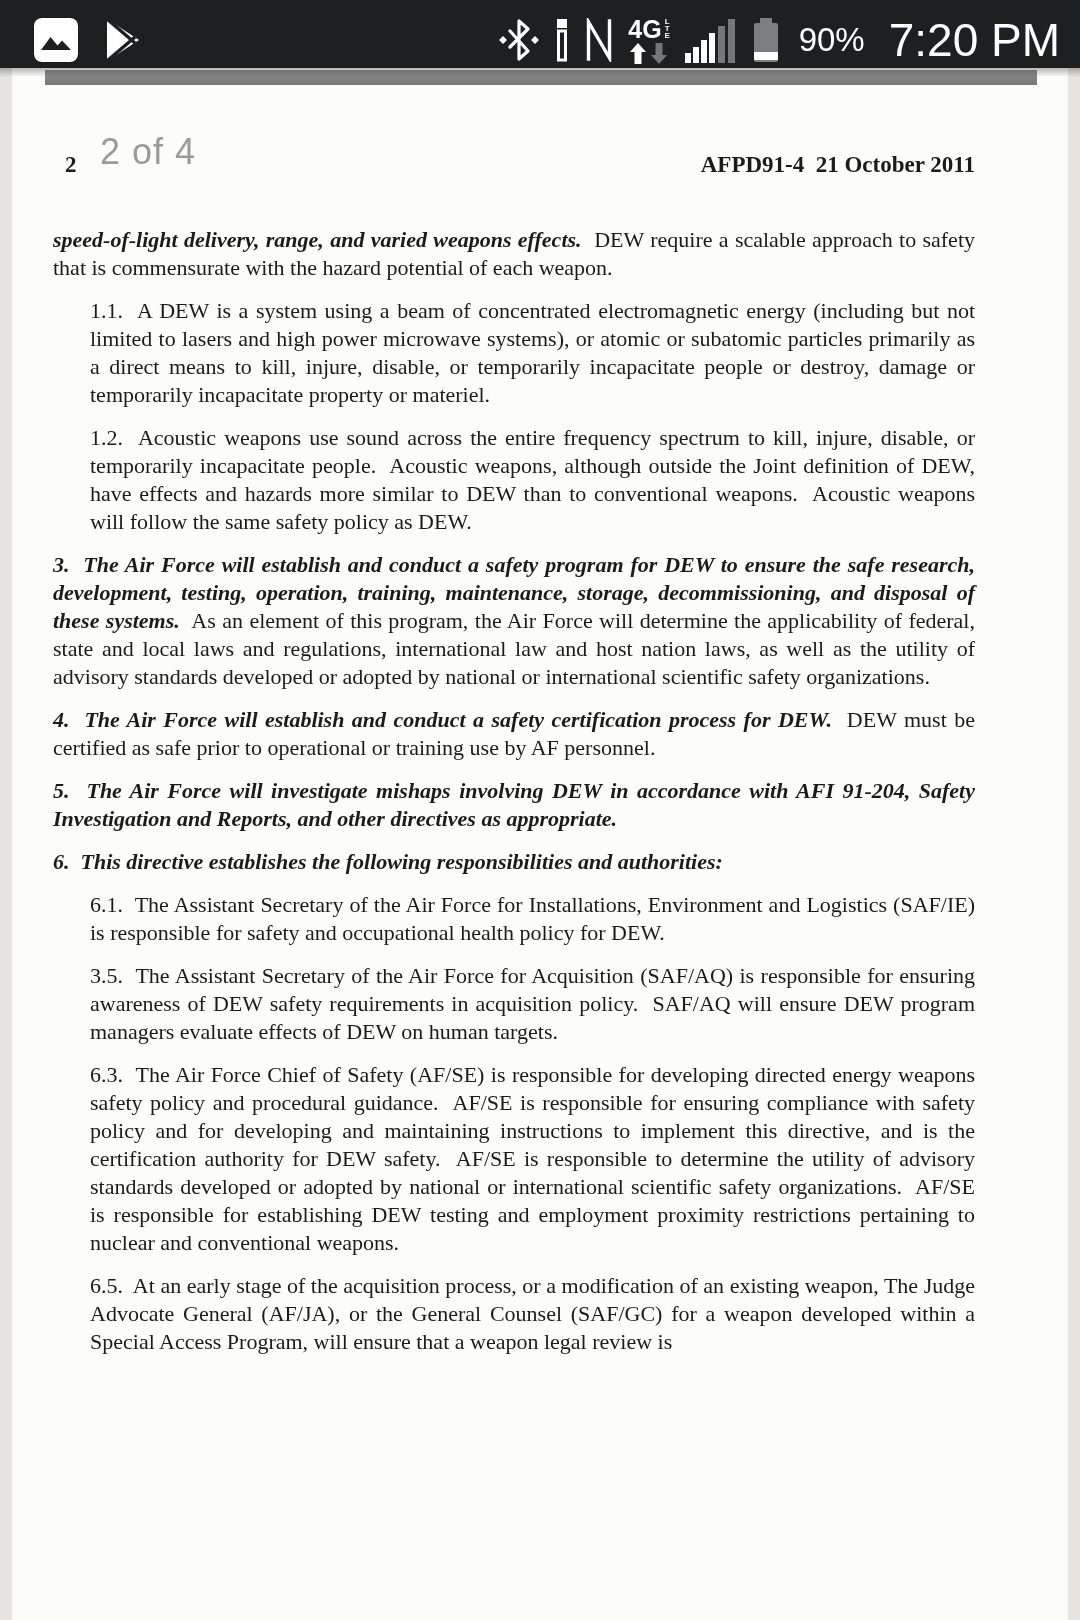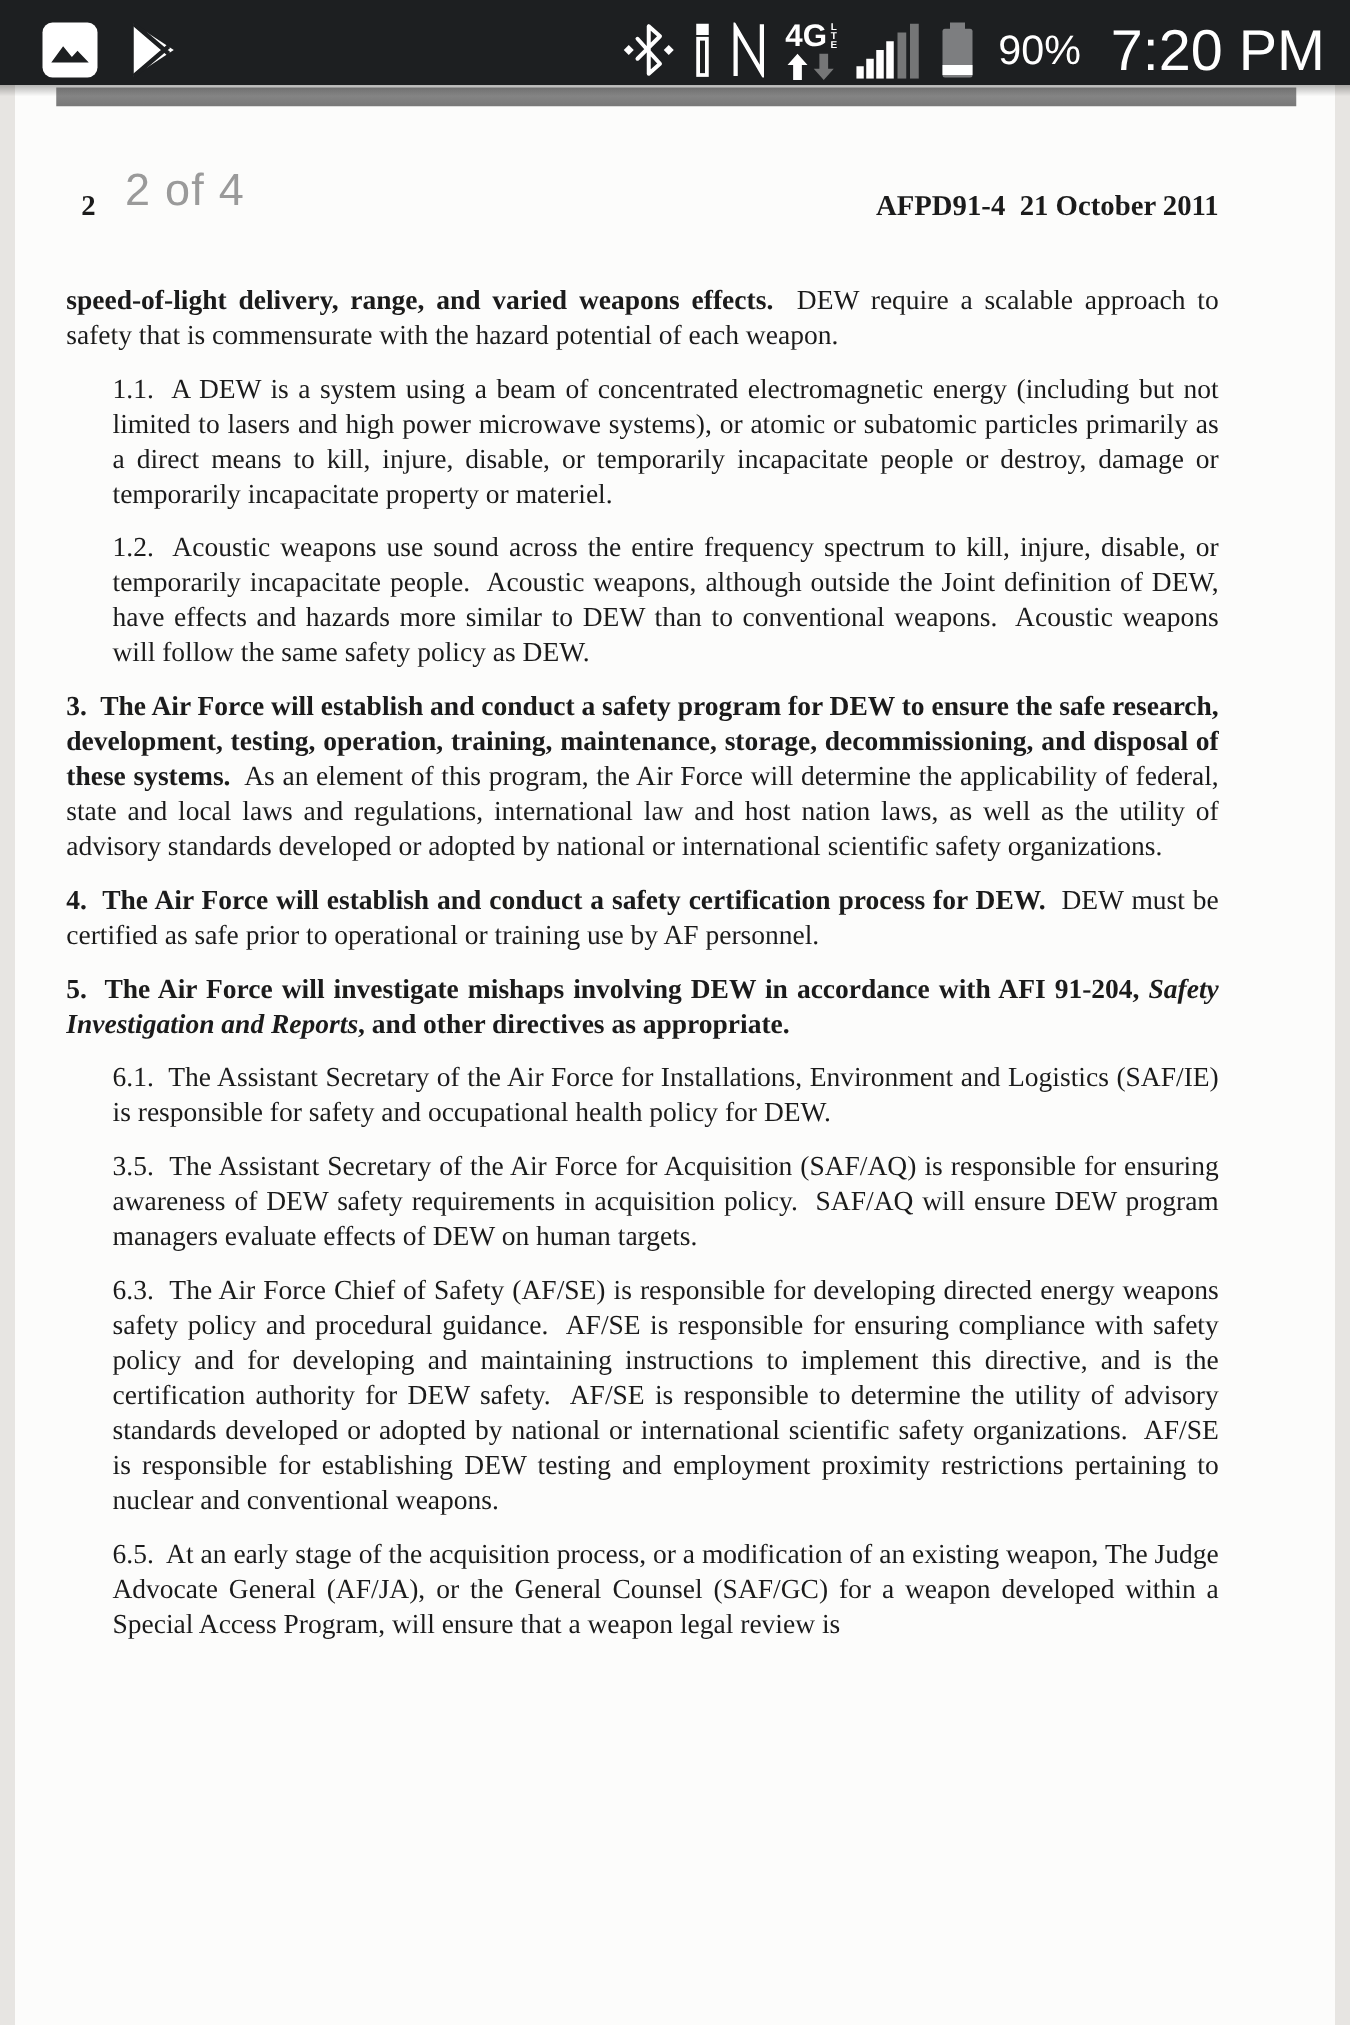--- a/index.html
+++ b/index.html
@@ -39,21 +39,21 @@
   .doc{position:absolute;top:82px;left:41px;width:922px;color:#1b1b1b;
     font-family:"Liberation Serif",serif;}
   .doc-header{display:flex;justify-content:space-between;align-items:baseline;
     font-weight:bold;font-size:23px;line-height:30px;}
   .doc-page-number{margin-left:12px;}
   .doc-header-right{white-space:pre;}
   .doc-body{margin-top:46px;font-size:22px;line-height:28px;}
   .para{white-space:pre-wrap;text-align:justify;margin:0 0 15px 0;}
   .para.indent{margin-left:37px;}
   .r{font-weight:normal;}
-  .b{font-weight:bold;}
+  .b{font-weight:bold;font-style:italic;}
   .bi{font-weight:bold;font-style:italic;}
 </style>
 </head>
 <body>
 
 <div class="status-bar">
   <div class="sb-left">
     <span class="sb-icon">
       <svg width="46" height="46" viewBox="0 0 46 46">
         <rect x="1" y="1" width="44" height="44" rx="8" fill="#ffffff"></rect>
@@ -130,20 +130,21 @@
         <span class="doc-page-number">2</span>
         <span class="doc-header-right">AFPD91-4  21 October 2011</span>
       </div>
       <div class="doc-body">
           <p class="para"><span class="b">speed-of-light delivery, range, and varied weapons effects.</span><span class="r">  DEW require a scalable approach to safety that is commensurate with the hazard potential of each weapon.</span></p>
           <p class="para indent"><span class="r">1.1.  A DEW is a system using a beam of concentrated electromagnetic energy (including but not limited to lasers and high power microwave systems), or atomic or subatomic particles primarily as a direct means to kill, injure, disable, or temporarily incapacitate people or destroy, damage or temporarily incapacitate property or materiel.</span></p>
           <p class="para indent"><span class="r">1.2.  Acoustic weapons use sound across the entire frequency spectrum to kill, injure, disable, or temporarily incapacitate people.  Acoustic weapons, although outside the Joint definition of DEW, have effects and hazards more similar to DEW than to conventional weapons.  Acoustic weapons will follow the same safety policy as DEW.</span></p>
           <p class="para"><span class="b">3.  The Air Force will establish and conduct a safety program for DEW to ensure the safe research, development, testing, operation, training, maintenance, storage, decommissioning, and disposal of these systems.</span><span class="r">  As an element of this program, the Air Force will determine the applicability of federal, state and local laws and regulations, international law and host nation laws, as well as the utility of advisory standards developed or adopted by national or international scientific safety organizations.</span></p>
           <p class="para"><span class="b">4.  The Air Force will establish and conduct a safety certification process for DEW.</span><span class="r">  DEW must be certified as safe prior to operational or training use by AF personnel.</span></p>
           <p class="para"><span class="b">5.  The Air Force will investigate mishaps involving DEW in accordance with AFI 91-204, </span><span class="bi">Safety Investigation and Reports</span><span class="b">, and other directives as appropriate.</span></p>
+          <p class="para"><span class="b">6.  This directive establishes the following responsibilities and authorities:</span></p>
           <p class="para indent"><span class="r">6.1.  The Assistant Secretary of the Air Force for Installations, Environment and Logistics (SAF/IE) is responsible for safety and occupational health policy for DEW.</span></p>
           <p class="para indent"><span class="r">3.5.  The Assistant Secretary of the Air Force for Acquisition (SAF/AQ) is responsible for ensuring awareness of DEW safety requirements in acquisition policy.  SAF/AQ will ensure DEW program managers evaluate effects of DEW on human targets.</span></p>
           <p class="para indent"><span class="r">6.3.  The Air Force Chief of Safety (AF/SE) is responsible for developing directed energy weapons safety policy and procedural guidance.  AF/SE is responsible for ensuring compliance with safety policy and for developing and maintaining instructions to implement this directive, and is the certification authority for DEW safety.  AF/SE is responsible to determine the utility of advisory standards developed or adopted by national or international scientific safety organizations.  AF/SE is responsible for establishing DEW testing and employment proximity restrictions pertaining to nuclear and conventional weapons.</span></p>
           <p class="para indent"><span class="r">6.5.  At an early stage of the acquisition process, or a modification of an existing weapon, The Judge Advocate General (AF/JA), or the General Counsel (SAF/GC) for a weapon developed within a Special Access Program, will ensure that a weapon legal review is</span></p>
         </div>
     </div>
 
   </div>
   <div class="statusbar-shadow"></div>
   <div class="page-indicator">2 of 4</div>

